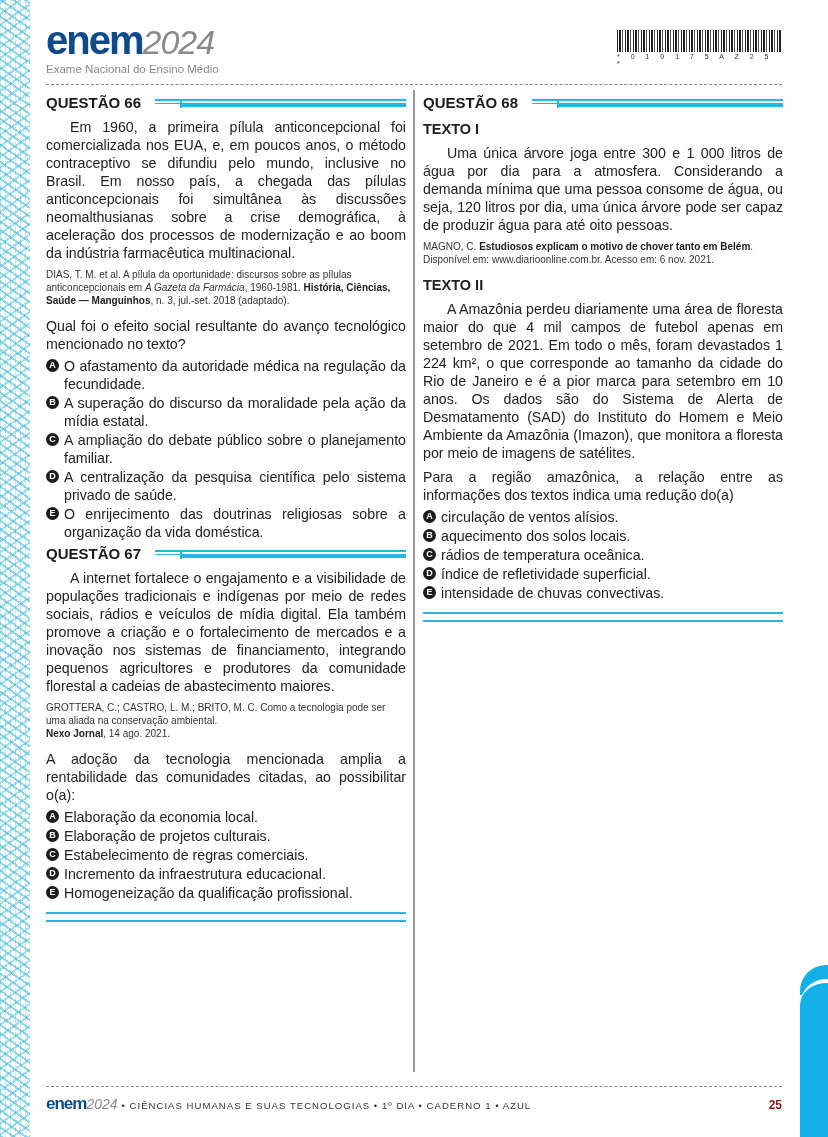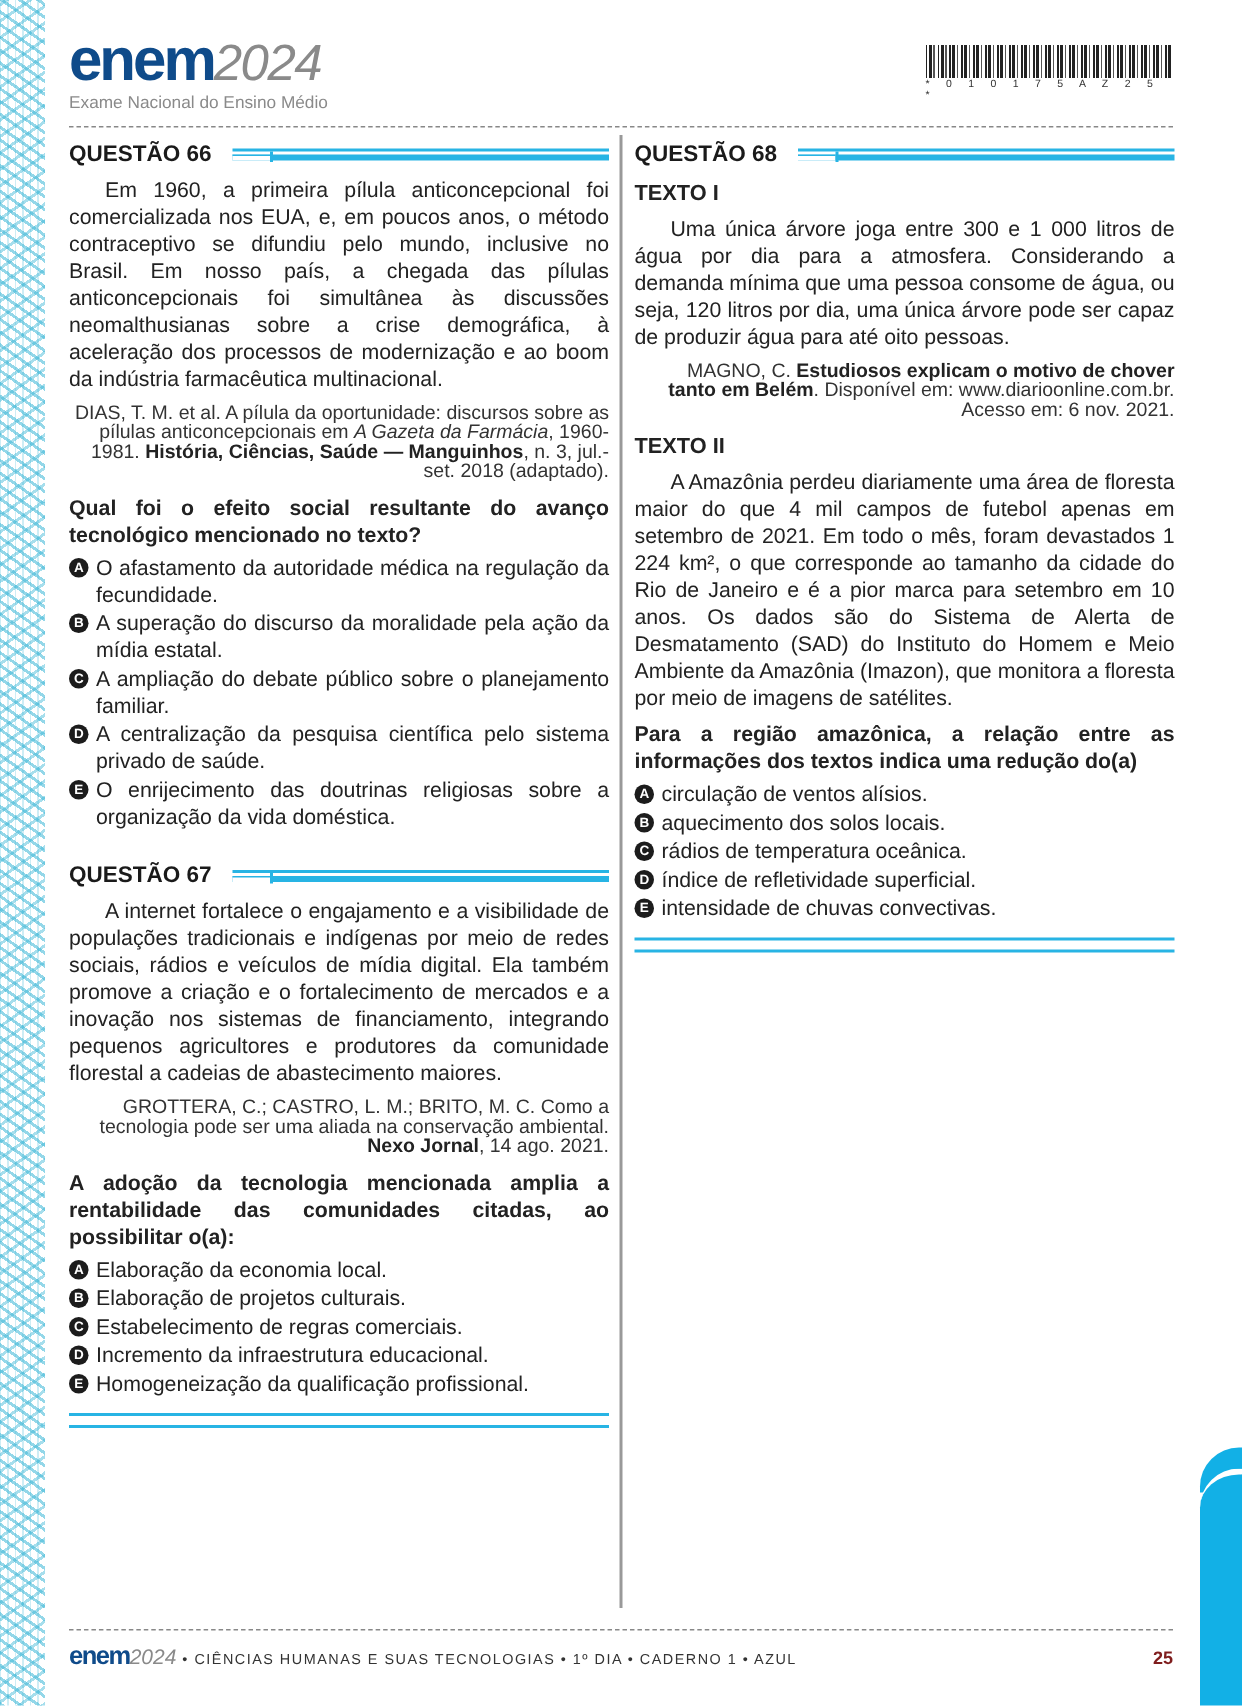--- a/index.html
+++ b/index.html
@@ -23,23 +23,23 @@
   .col.left { left:46px; }
   .col.right { left:423px; }
   .qhead { display:flex; align-items:center; margin-bottom:6px; }
   .qtitle { font-weight:bold; font-size:15px; color:#1a1a1a; white-space:nowrap; margin-right:14px; }
   .qbar { flex:1; height:12px; position:relative; }
   .qbar .l1 { position:absolute; left:0; right:0; top:2px; height:2px; background:#28b4e4; }
   .qbar .l2 { position:absolute; left:0; right:0; top:6px; height:4px; background:#28b4e4; }
   .qbar .l2a { position:absolute; left:0; width:25px; top:6px; height:4px; background:#fff; border-top:1px solid #28b4e4; box-sizing:border-box; }
   .qbar .tick { position:absolute; left:25px; top:4px; width:2px; height:7px; background:#28b4e4; }
   .para { text-align:justify; text-indent:24px; margin:0 0 6px 0; }
-  .source { font-size:13px; line-height:13px; text-align:right; margin:6px 0 10px 0; color:#333; }
+  .source { font-size:10px; line-height:13px; margin:6px 0 10px 0; color:#333; }
   .source b { color:#222; }
-  .prompt { margin:0 0 4px 0; text-align:justify;font-weight:bold; }
+  .prompt { margin:0 0 4px 0; text-align:justify; }
   .opt { display:flex; margin:0 0 1px 0; }
   .badge { flex:none; width:13px; height:13px; border-radius:50%; background:#1c1c1c; color:#fff; font-size:9px; font-weight:bold; line-height:13px; text-align:center; margin:2px 5px 0 0; }
   .opt-text { flex:1; text-align:justify; }
   .endbar { height:6px; border-top:2px solid #28b4e4; border-bottom:2px solid #28b4e4; margin-top:10px; }
   .subhead { font-weight:bold; font-size:14.5px; margin:8px 0 6px 0; }
   .footer { position:absolute; left:46px; top:1094px; width:736px; display:flex; align-items:baseline; }
   .f-logo { font-weight:bold; font-size:17px; color:#0f4b8a; letter-spacing:-1px; }
   .f-year { font-style:italic; font-size:14px; color:#8a8a8a; margin-right:4px; }
   .f-text { font-size:9.6px; letter-spacing:1px; color:#333; }
   .f-page { margin-left:auto; font-weight:bold; font-size:12px; color:#7f1d1d; }
@@ -97,21 +97,21 @@
     <div class="opt">
         <span class="badge">D</span>
         <span class="opt-text">A centralização da pesquisa científica pelo sistema privado de saúde.</span>
       </div>
     <div class="opt">
         <span class="badge">E</span>
         <span class="opt-text">O enrijecimento das doutrinas religiosas sobre a organização da vida doméstica.</span>
       </div>
   </section>
 
-  <section style="margin-top:21px;">
+  <section style="margin-top:4px;">
     <div class="qhead">
       <span class="qtitle">QUESTÃO 67</span>
       <span class="qbar">
           <i class="l1"></i>
           <i class="l2"></i>
           <i class="l2a"></i>
           <i class="tick"></i>
         </span>
     </div>
     <p class="para">A internet fortalece o engajamento e a visibilidade de populações tradicionais e indígenas por meio de redes sociais, rádios e veículos de mídia digital. Ela também promove a criação e o fortalecimento de mercados e a inovação nos sistemas de financiamento, integrando pequenos agricultores e produtores da comunidade florestal a cadeias de abastecimento maiores.</p>

